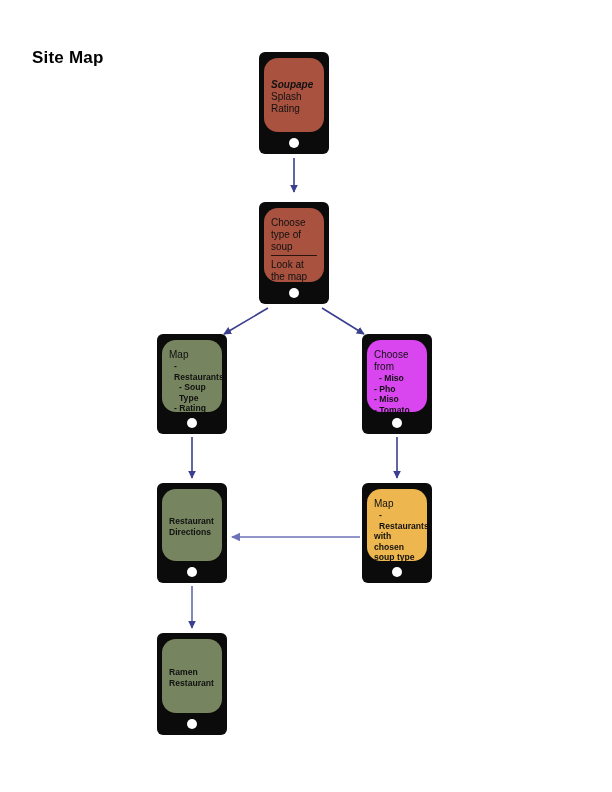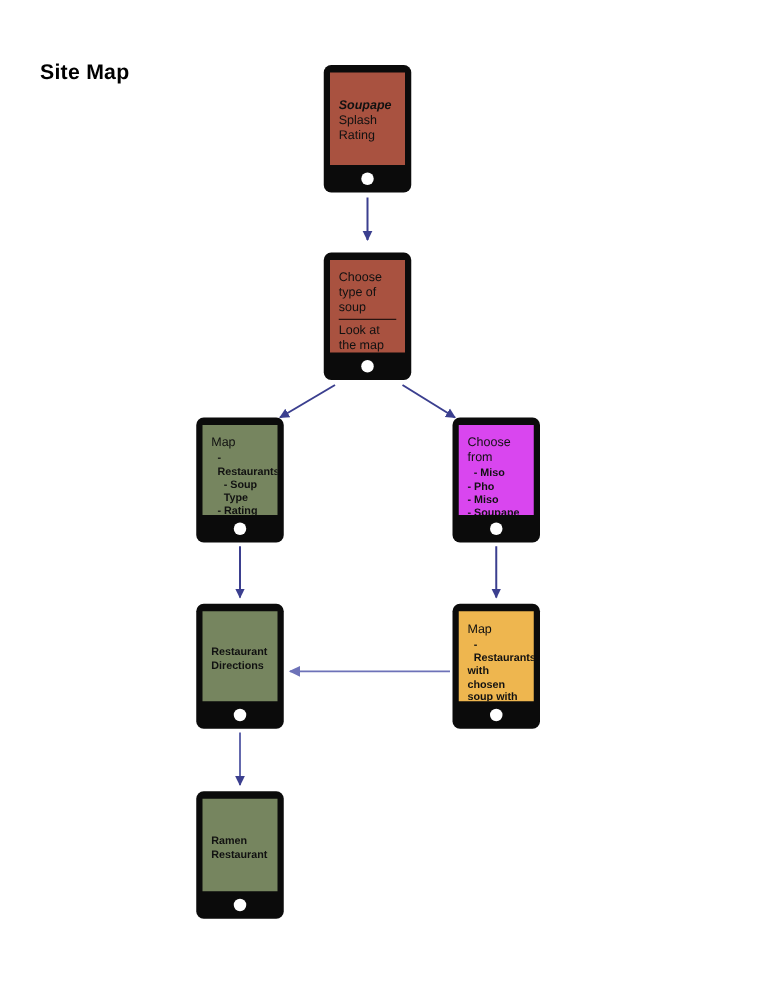--- a/index.html
+++ b/index.html
@@ -36,20 +36,21 @@
     box-sizing: border-box;
   }
   .phone-screen {
     position: absolute;
     left: 5px;
     right: 5px;
     top: 6px;
     bottom: 22px;
     box-sizing: border-box;
     overflow: hidden;
+    border-radius: 14px;
   }
   .home-button {
     position: absolute;
     left: 50%;
     bottom: 6px;
     width: 10px;
     height: 10px;
     margin-left: -5px;
     border-radius: 50%;
     background: #ffffff;
@@ -187,21 +188,21 @@
     <div class="home-button"></div>
   </div>
 
   <div class="phone" style="left:362px; top:334px; width:70px; height:100px;">
     <div class="phone-screen" style="background:#d946ef;">
       <div class="screen-body">
         <div class="line-head">Choose from</div>
         <div class="line-item indent-1">- Miso</div>
         <div class="line-item">- Pho</div>
         <div class="line-item">- Miso</div>
-        <div class="line-item">- Soupape</div>
+        <div class="line-item">- Tomato</div>
       </div>
     </div>
     <div class="home-button"></div>
   </div>
 
   <div class="phone" style="left:157px; top:483px; width:70px; height:100px;">
     <div class="phone-screen" style="background:#76855f;">
       <div class="screen-body center">
         <div class="line-item">Restaurant</div>
         <div class="line-item">Directions</div>
@@ -209,21 +210,21 @@
     </div>
     <div class="home-button"></div>
   </div>
 
   <div class="phone" style="left:362px; top:483px; width:70px; height:100px;">
     <div class="phone-screen" style="background:#eeb64f;">
       <div class="screen-body">
         <div class="line-head">Map</div>
         <div class="line-item indent-1">- Restaurants</div>
         <div class="line-item">with chosen</div>
-        <div class="line-item">soup with</div>
+        <div class="line-item">soup type</div>
 
       </div>
     </div>
     <div class="home-button"></div>
   </div>
 
   <div class="phone" style="left:157px; top:633px; width:70px; height:102px;">
     <div class="phone-screen" style="background:#76855f;">
       <div class="screen-body center">
         <div class="line-item">Ramen</div>

